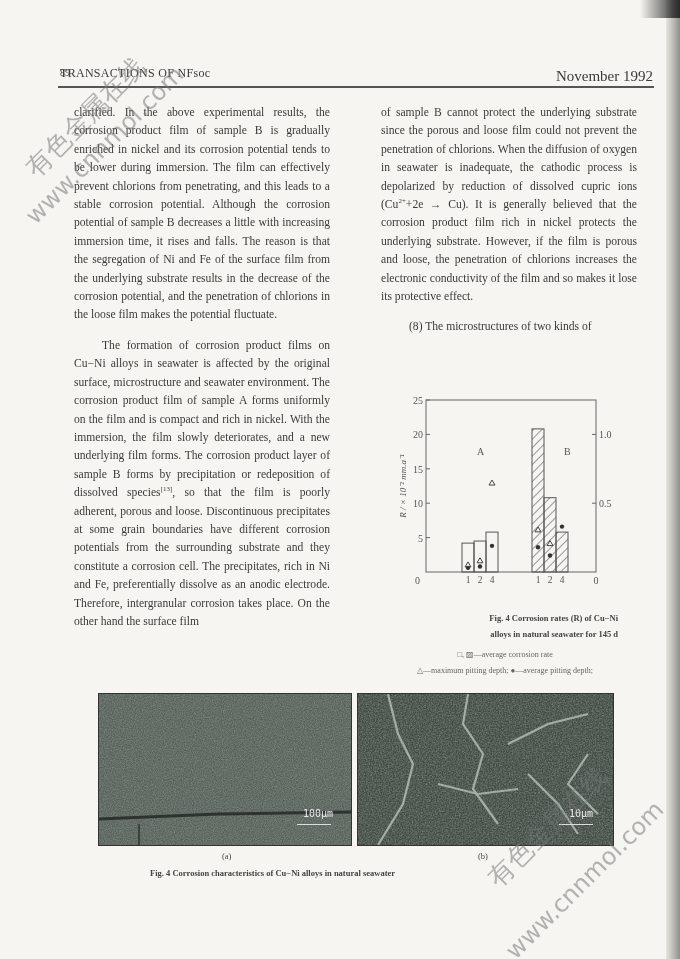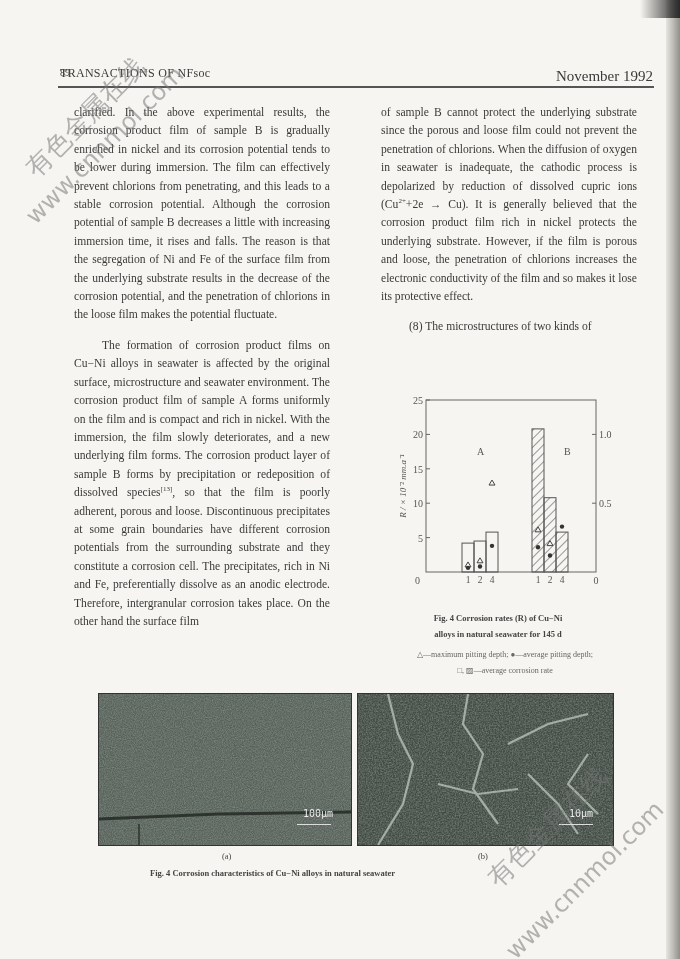--- a/index.html
+++ b/index.html
@@ -17,21 +17,21 @@
   .rule { position:absolute; left:58px; top:86px; width:596px; height:2px; background:#555; }
   .col { position:absolute; font-size:11.6px; line-height:18.4px; text-align:justify; }
   .col p { margin:12px; }
   .col .indent { text-indent:28px; }
   .colL { left:62px; top:92px; width:280px; }
   .colR { left:369px; top:92px; width:280px; }
   .sec { margin-top:10px !important; font-weight:bold; letter-spacing:0.2px; }
   sup { font-size:7px; line-height:0; }
   .figwrap { position:absolute; left:392px; top:392px; width:232px; height:200px; }
   .figcap { position:absolute; left:378px; top:610px; width:240px; text-align:center; font-size:8.5px; line-height:16px; color:#444; }
-  .figcap .b { font-weight:bold; }
+  .figcap .b { font-weight:bold;text-align:right; }
   .legend { position:absolute; left:380px; top:647px; width:250px; font-size:8px; line-height:16px; color:#666; text-align:center; }
   .photo { position:absolute; top:693px; height:151px; border:1px solid #333; }
   .photoA { left:98px; width:252px; }
   .photoB { left:357px; width:255px; }
   .sublabel { position:absolute; top:851px; font-size:8.5px; color:#444; }
   .fig5cap { position:absolute; left:150px; top:868px; width:460px; font-size:8.5px; color:#444; font-weight:bold; }
   .scalebar { position:absolute; font-family:"DejaVu Sans Mono", monospace; font-size:10px; color:#eee; }
   .scaleline { position:absolute; height:1px; background:#ddd; }
   .wm { position:absolute; color:rgba(120,120,120,0.55); font-family:"DejaVu Sans", sans-serif; transform:rotate(-45deg); transform-origin:left top; white-space:nowrap; pointer-events:none; }
 </style>
@@ -109,22 +109,22 @@
         <circle cx="170" cy="134.59199999999998" r="2.2" fill="#333"></circle>
         <text x="172" y="63.03999999999999" font-size="10" fill="#555" font-family="Liberation Serif, serif">B</text>
       </svg>
   </div>
 
   <div class="figcap">
     <div class="b">Fig. 4   Corrosion rates (R) of Cu−Ni</div>
     <div class="b">alloys in natural seawater for 145 d</div>
   </div>
   <div class="legend">
+    <div>□, ▨—average corrosion rate</div>
     <div>△—maximum pitting depth; ●—average pitting depth;</div>
-    <div>□, ▨—average corrosion rate</div>
   </div>
 
   <div class="photo photoA">
     <svg width="252" height="151">
       <defs>
         <filter id="noiseA">
             <feTurbulence type="fractalNoise" baseFrequency="0.9" numOctaves="3" seed="3"></feTurbulence>
             <feColorMatrix values="0 0 0 0 0.3  0 0 0 0 0.34  0 0 0 0 0.3  0 0 0 1.1 -0.3"></feColorMatrix>
           </filter>
       </defs>

